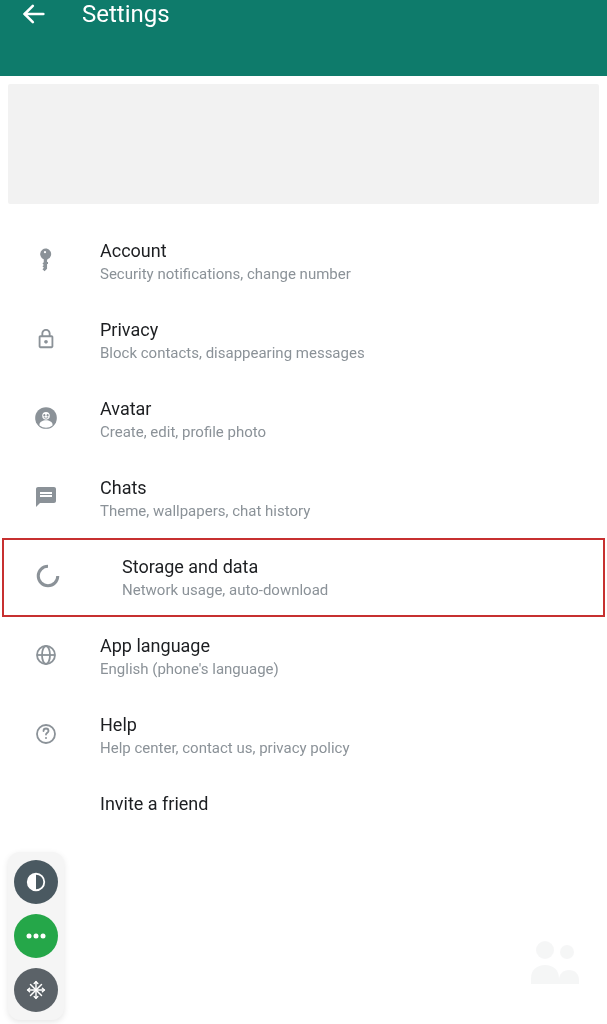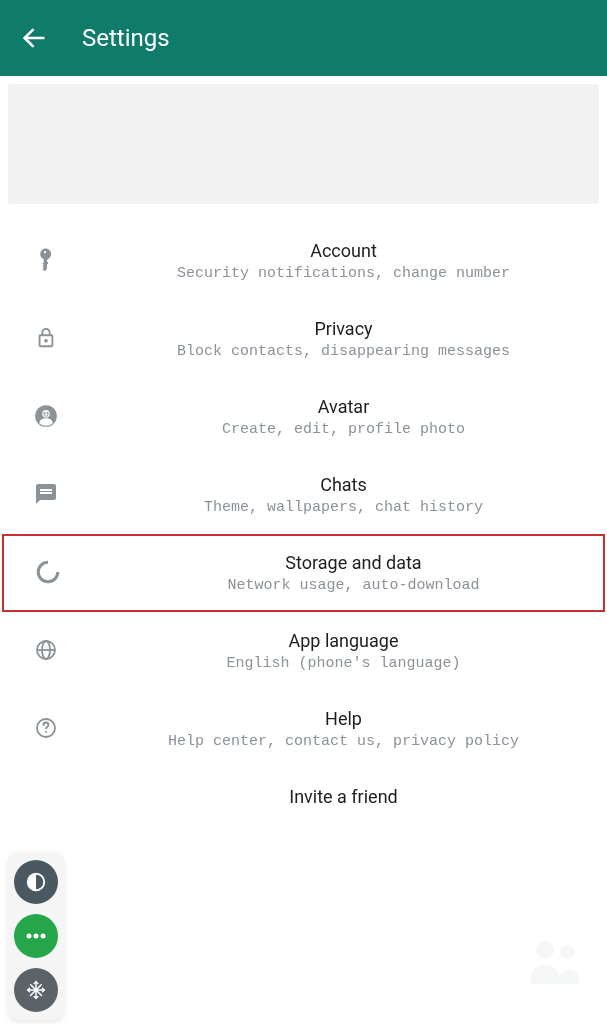--- a/index.html
+++ b/index.html
@@ -12,21 +12,21 @@
       width: 607px;
       height: 1024px;
       background: #fff;
       position: relative;
       overflow: hidden;
     }
     .header {
       height: 76px;
       background: #0e7b6b;
       display: flex;
-      align-items: center;
+      align-items: flex-start;
       padding: 0 20px;
     }
     .back-arrow {
       width: 28px;
       height: 28px;
       cursor: pointer;
       margin-right: 34px;
     }
     .header-title {
       color: #fff;
@@ -61,33 +61,31 @@
       display: flex;
       align-items: center;
       justify-content: center;
       margin-right: 36px;
       margin-top: 2px;
       color: #8b9298;
       flex-shrink: 0;
     }
     .item-text {
       flex: 1;
-      text-align: center;
     }
     .item-title {
       font-size: 18px;
       color: #1c1e21;
       font-weight: 400;
       margin-bottom: 4px;
     }
     .item-subtitle {
       font-size: 15px;
       color: #8b9298;
       font-weight: 400;
-      font-family: Liberation Mono, monospace;
     }
     .fab-stack {
       position: absolute;
       left: 8px;
       bottom: 4px;
       display: flex;
       flex-direction: column;
       gap: 10px;
       padding: 8px 6px;
       background: #f5f5f5;

